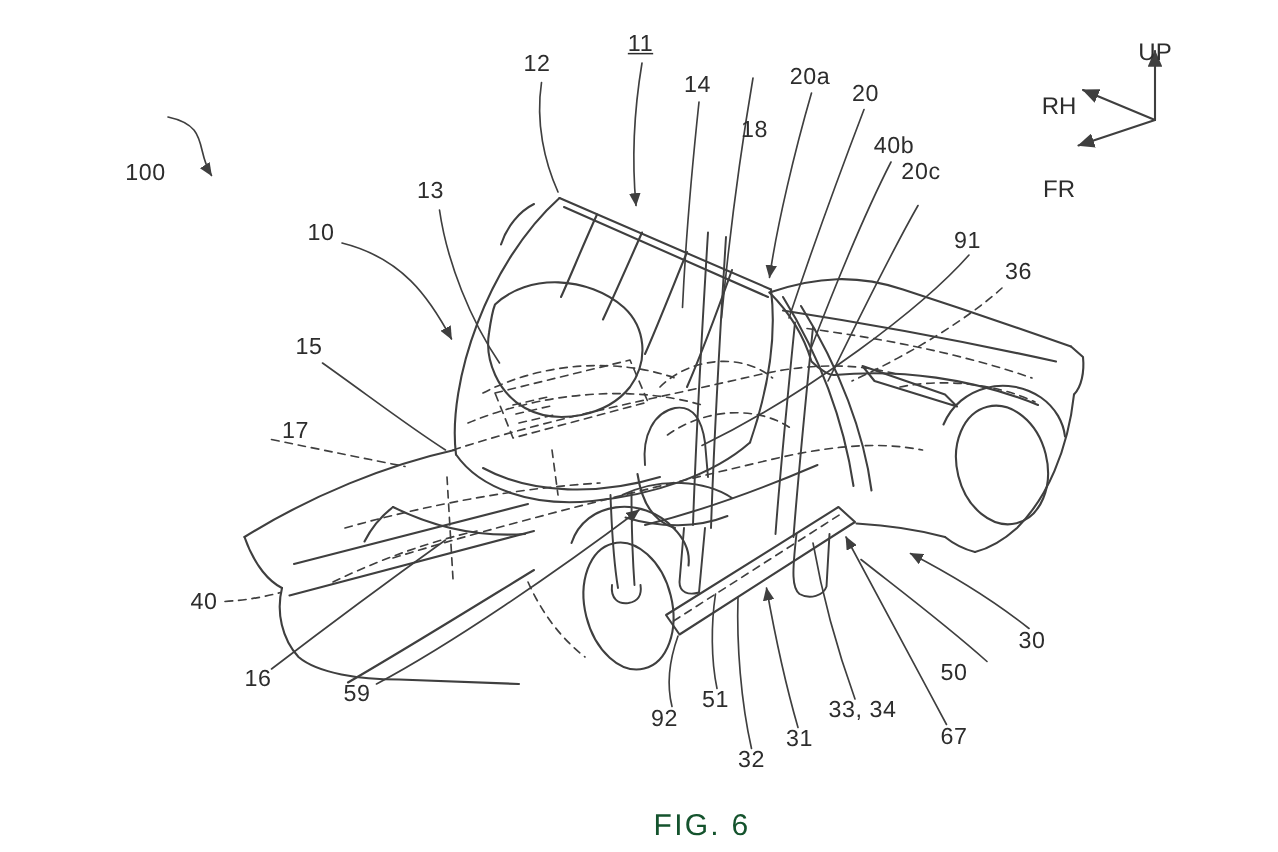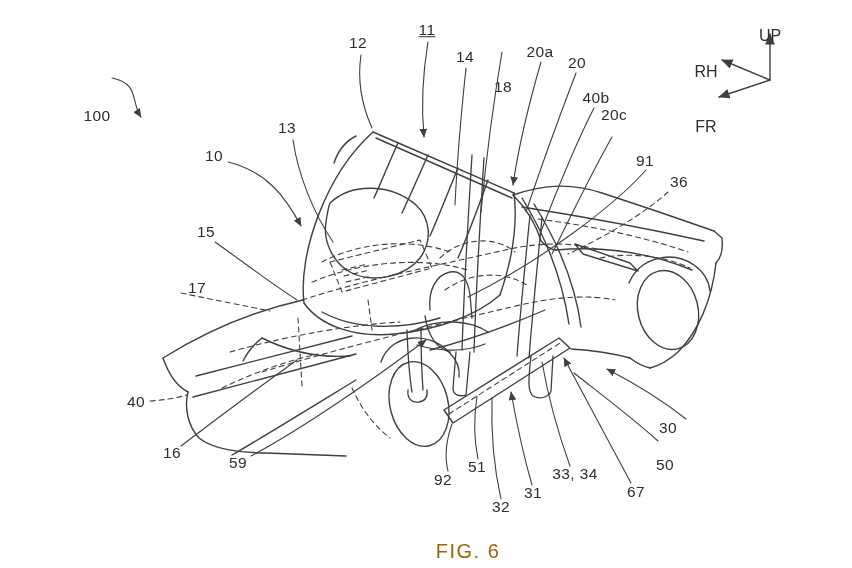--- a/index.html
+++ b/index.html
@@ -30,21 +30,21 @@
   }
   .axis-up{left:770px;top:16px;}
   .axis-rh{left:706px;top:52px;}
   .axis-fr{left:706px;top:107px;}
   .caption{
     position:absolute;
     left:468px;top:551px;
     transform:translate(-50%,-50%);
     font-size:20px;
     letter-spacing:1.5px;
-    color:#a16207;
+    color:#14532d;
   }
 </style>
 </head>
 <body>
 
 <div class="canvas">
 
   <svg class="drawing" width="852" height="568" viewBox="0 0 852 568" fill="none" stroke="#3f3f3f" stroke-width="1.3" stroke-linecap="round" stroke-linejoin="round">
 
     <defs>
@@ -193,22 +193,22 @@
       <div class="ref-label" style="left: 596px; top: 98px;">40b</div>
       <div class="ref-label" style="left: 614px; top: 115px;">20c</div>
       <div class="ref-label" style="left: 645px; top: 161px;">91</div>
       <div class="ref-label" style="left: 679px; top: 182px;">36</div>
       <div class="ref-label" style="left: 443px; top: 480px;">92</div>
       <div class="ref-label" style="left: 477px; top: 467px;">51</div>
       <div class="ref-label" style="left: 501px; top: 507px;">32</div>
       <div class="ref-label" style="left: 533px; top: 493px;">31</div>
       <div class="ref-label" style="left: 575px; top: 474px; text-align: right;">33, 34</div>
       <div class="ref-label" style="left: 636px; top: 492px;">67</div>
-      <div class="ref-label" style="left: 665px; top: 449px; margin-top: 16px;">50</div>
-      <div class="ref-label" style="left: 668px; top: 428px; text-align: right;">30</div>
+      <div class="ref-label" style="left: 636px; top: 449px;">50</div>
+      <div class="ref-label" style="left: 688px; top: 428px; text-align: right;">30</div>
     </div>
 
   <div class="axis-label axis-up">UP</div>
   <div class="axis-label axis-rh">RH</div>
   <div class="axis-label axis-fr">FR</div>
 
   <div class="caption">FIG. 6</div>
 
 </div>
 

